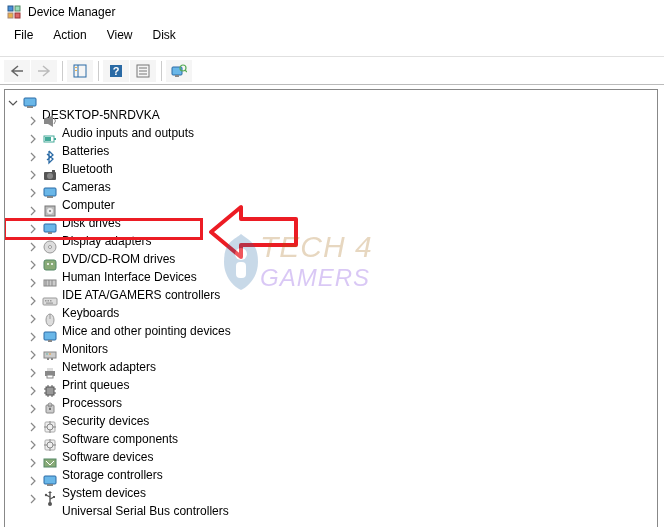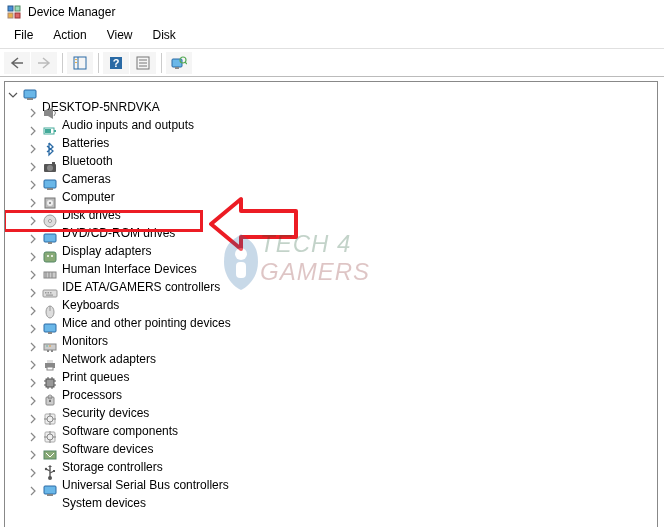--- a/index.html
+++ b/index.html
@@ -17,21 +17,21 @@
   align-items: center;
   padding: 4px 6px;
   gap: 6px;
   height: 24px;
 }
 .titlebar .title-icon { width: 16px; height: 16px; display: inline-flex; align-items: center; justify-content: center; }
 .titlebar .title-text { font-size: 12px; color: #000; }
 .menubar {
   display: flex;
   gap: 4px;
-  padding: 2px 6px 4px 6px;
+  padding: 2px 6px 12px 6px;
   border-bottom: 1px solid #e0e0e0;
 }
 .menu-item { padding: 2px 8px; cursor: default; }
 .toolbar {
   display: flex;
   align-items: center;
   padding: 2px 4px;
   border-bottom: 1px solid #bbb;
   gap: 0;
   height: 28px;
@@ -78,22 +78,22 @@
   position: absolute;
   pointer-events: none;
 }
 .watermark {
   position: absolute;
   left: 260px;
   top: 230px;
   pointer-events: none;
   opacity: 0.25;
 }
-.watermark .l1 { font-family: Impact, "Arial Black", sans-serif; font-size: 24px; font-style: italic; color: #14532d; letter-spacing: 1px; }
-.watermark .l2 { font-family: Impact, "Arial Black", sans-serif; font-size: 24px; font-style: italic; color: #7f1d1d; letter-spacing: 1px; }
+.watermark .l1 { font-family: Impact, "Arial Black", sans-serif; font-size: 30px; font-style: italic; color: #a16207; letter-spacing: 1px; }
+.watermark .l2 { font-family: Impact, "Arial Black", sans-serif; font-size: 24px; font-style: italic; color: #6d28d9; letter-spacing: 1px; }
 </style>
 </head>
 <body>
 
 <div class="titlebar">
   <span class="title-icon">
     <svg width="16" height="16" viewBox="0 0 16 16">
         <rect x="2" y="2" width="5" height="5" fill="#4a90d9" stroke="#2a5a8a"></rect>
         <rect x="9" y="2" width="5" height="5" fill="#9db" stroke="#586"></rect>
         <rect x="2" y="9" width="5" height="5" fill="#e8b04a" stroke="#a87"></rect>
@@ -260,39 +260,39 @@
         <span class="tree-label">Disk drives</span>
       </div>
       <div class="tree-row child">
         <span class="tree-toggle">
           <svg width="10" height="10" viewBox="0 0 10 10">
             <path d="M3 1 L7 5 L3 9" fill="none" stroke="#888" stroke-width="1.2"></path>
           </svg>
         </span>
         <span class="tree-icon">
           <svg width="16" height="16" viewBox="0 0 16 16">
+            <rect x="2" y="3" width="12" height="8" rx="1" fill="#6ab7e8" stroke="#2a6aa5"></rect>
+            <rect x="6" y="11" width="4" height="2" fill="#888"></rect>
+          </svg>
+        </span>
+        <span class="tree-label">Display adapters</span>
+      </div>
+      <div class="tree-row child">
+        <span class="tree-toggle">
+          <svg width="10" height="10" viewBox="0 0 10 10">
+            <path d="M3 1 L7 5 L3 9" fill="none" stroke="#888" stroke-width="1.2"></path>
+          </svg>
+        </span>
+        <span class="tree-icon">
+          <svg width="16" height="16" viewBox="0 0 16 16">
             <circle cx="8" cy="8" r="6" fill="#ddd" stroke="#999"></circle>
             <circle cx="8" cy="8" r="1.5" fill="#fff" stroke="#999"></circle>
           </svg>
         </span>
         <span class="tree-label">DVD/CD-ROM drives</span>
-      </div>
-      <div class="tree-row child">
-        <span class="tree-toggle">
-          <svg width="10" height="10" viewBox="0 0 10 10">
-            <path d="M3 1 L7 5 L3 9" fill="none" stroke="#888" stroke-width="1.2"></path>
-          </svg>
-        </span>
-        <span class="tree-icon">
-          <svg width="16" height="16" viewBox="0 0 16 16">
-            <rect x="2" y="3" width="12" height="8" rx="1" fill="#6ab7e8" stroke="#2a6aa5"></rect>
-            <rect x="6" y="11" width="4" height="2" fill="#888"></rect>
-          </svg>
-        </span>
-        <span class="tree-label">Display adapters</span>
       </div>
       <div class="tree-row child">
         <span class="tree-toggle">
           <svg width="10" height="10" viewBox="0 0 10 10">
             <path d="M3 1 L7 5 L3 9" fill="none" stroke="#888" stroke-width="1.2"></path>
           </svg>
         </span>
         <span class="tree-icon">
           <svg width="16" height="16" viewBox="0 0 16 16">
             <rect x="2" y="3" width="12" height="10" rx="2" fill="#8a7" stroke="#586"></rect>
@@ -476,43 +476,43 @@
         <span class="tree-label">Storage controllers</span>
       </div>
       <div class="tree-row child">
         <span class="tree-toggle">
           <svg width="10" height="10" viewBox="0 0 10 10">
             <path d="M3 1 L7 5 L3 9" fill="none" stroke="#888" stroke-width="1.2"></path>
           </svg>
         </span>
         <span class="tree-icon">
           <svg width="16" height="16" viewBox="0 0 16 16">
+            <rect x="2" y="3" width="12" height="8" rx="1" fill="#6ab7e8" stroke="#2a6aa5"></rect>
+            <rect x="5" y="11" width="6" height="2" fill="#888"></rect>
+          </svg>
+        </span>
+        <span class="tree-label">System devices</span>
+      </div>
+      <div class="tree-row child">
+        <span class="tree-toggle">
+          <svg width="10" height="10" viewBox="0 0 10 10">
+            <path d="M3 1 L7 5 L3 9" fill="none" stroke="#888" stroke-width="1.2"></path>
+          </svg>
+        </span>
+        <span class="tree-icon">
+          <svg width="16" height="16" viewBox="0 0 16 16">
             <circle cx="8" cy="13" r="2" fill="#555"></circle>
             <line x1="8" y1="13" x2="8" y2="2" stroke="#555" stroke-width="1.4"></line>
             <path d="M8 6 L4 4 M8 8 L12 6" stroke="#555" stroke-width="1.3"></path>
             <circle cx="4" cy="4" r="1.2" fill="#555"></circle>
             <rect x="11" y="5" width="2" height="2" fill="#555"></rect>
             <path d="M6 2 L8 0 L10 2 Z" fill="#555"></path>
           </svg>
         </span>
         <span class="tree-label">Universal Serial Bus controllers</span>
-      </div>
-      <div class="tree-row child">
-        <span class="tree-toggle">
-          <svg width="10" height="10" viewBox="0 0 10 10">
-            <path d="M3 1 L7 5 L3 9" fill="none" stroke="#888" stroke-width="1.2"></path>
-          </svg>
-        </span>
-        <span class="tree-icon">
-          <svg width="16" height="16" viewBox="0 0 16 16">
-            <rect x="2" y="3" width="12" height="8" rx="1" fill="#6ab7e8" stroke="#2a6aa5"></rect>
-            <rect x="5" y="11" width="6" height="2" fill="#888"></rect>
-          </svg>
-        </span>
-        <span class="tree-label">System devices</span>
       </div>
     </div>
 <div class="highlight-box" style="left: -2px; top: 128px; width: 200.04px; height: 22px; border-color: rgb(236, 28, 36);"></div>
     <svg class="arrow-svg" width="100" height="70" style="left: 201.04px; top: 107px;">
       <path d="M5 35 L35 10 L35 22 L90 22 L90 48 L35 48 L35 60 Z" fill="none" stroke="#ec1c24" stroke-width="4" stroke-linejoin="round"></path>
     </svg>
   </div>
 
 <div class="watermark">
   <svg width="46" height="60" style="position:absolute;left:-42px;top:2px;" viewBox="0 0 46 60">

